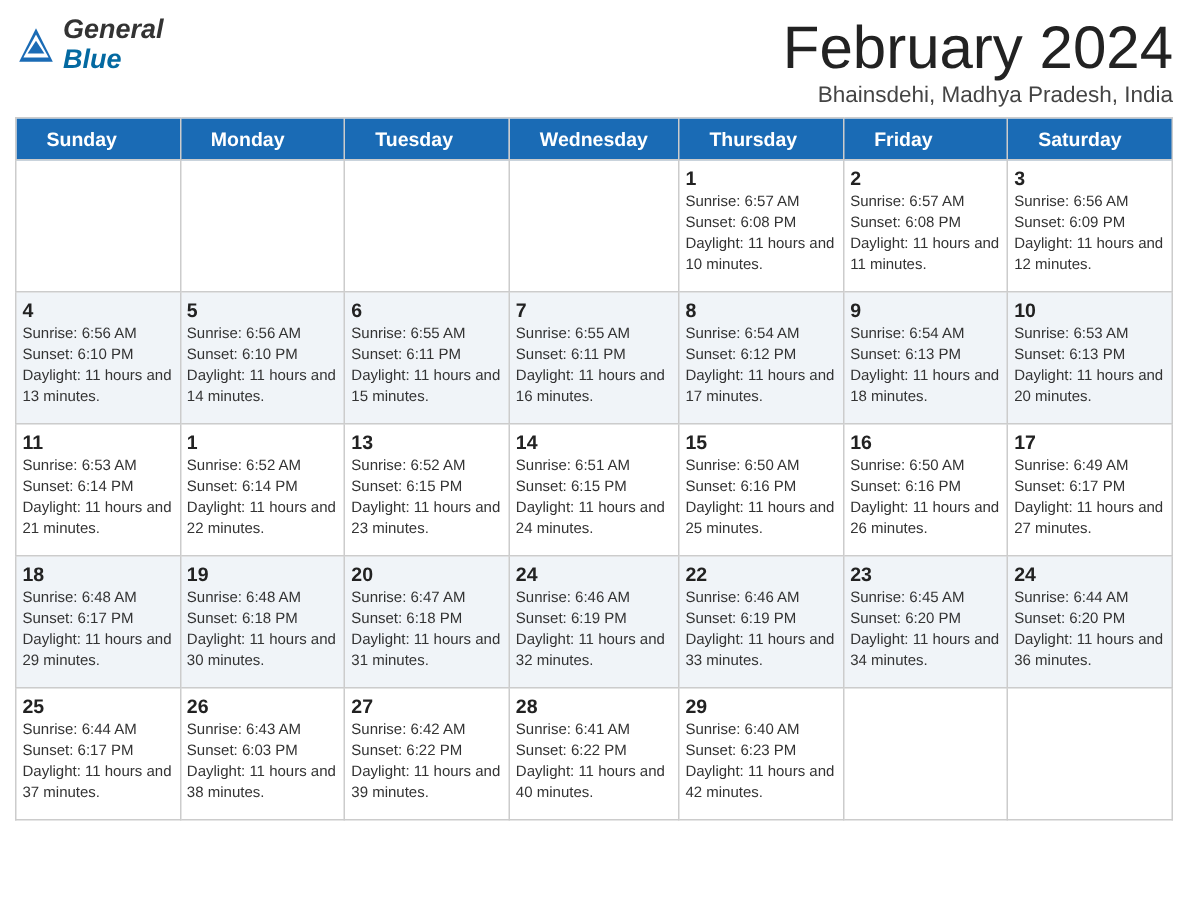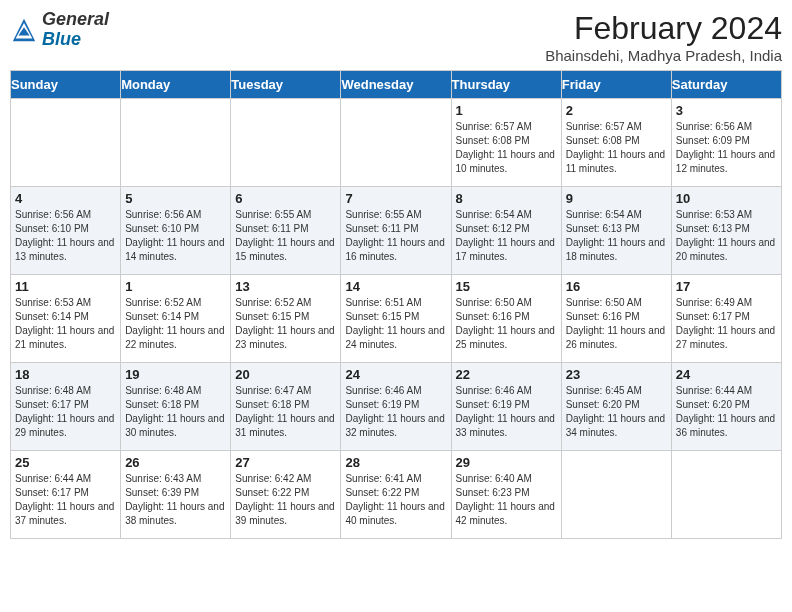--- a/index.html
+++ b/index.html
@@ -30,37 +30,37 @@
     .logo-general { color: #333; }
     .logo-blue { color: #0369a1; }
     .logo-icon {
       width: 28px;
       height: 28px;
     }
     .title-block {
       text-align: right;
     }
     .month-year {
-      font-size: 32px;
+      font-size: 40px;
       font-weight: normal;
       color: #222;
     }
     .location {
       font-size: 15px;
       color: #444;
     }
     .calendar-table {
       width: 100%;
       border-collapse: collapse;
       font-size: 11px;
     }
     .calendar-table thead tr th {
       background: #1a6bb5;
       color: #fff;
-      padding: 6px 0;
+      padding: 6px 20px;
       text-align: left;
       font-size: 13px;
       font-weight: bold;
       border: 1px solid #ccc;
     }
     .calendar-table tbody tr td {
       border: 1px solid #ccc;
       vertical-align: top;
       padding: 4px;
       width: calc(100% / 7);
@@ -306,21 +306,21 @@
         <td>
           <span class="day-number">25</span>
           <div class="day-info">Sunrise: 6:44 AM
 Sunset: 6:17 PM
 Daylight: 11 hours
 and 37 minutes.</div>
         </td>
         <td>
           <span class="day-number">26</span>
           <div class="day-info">Sunrise: 6:43 AM
-Sunset: 6:39 PM
+Sunset: 6:03 PM
 Daylight: 11 hours
 and 38 minutes.</div>
         </td>
         <td>
           <span class="day-number">27</span>
           <div class="day-info">Sunrise: 6:42 AM
 Sunset: 6:22 PM
 Daylight: 11 hours
 and 39 minutes.</div>
         </td>

